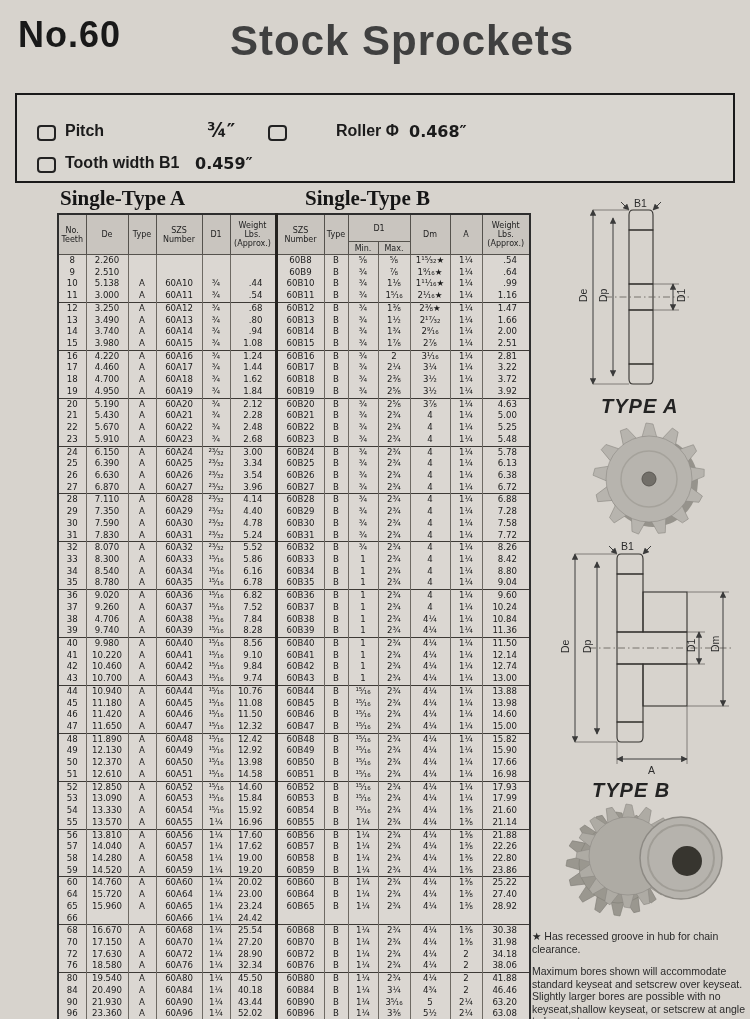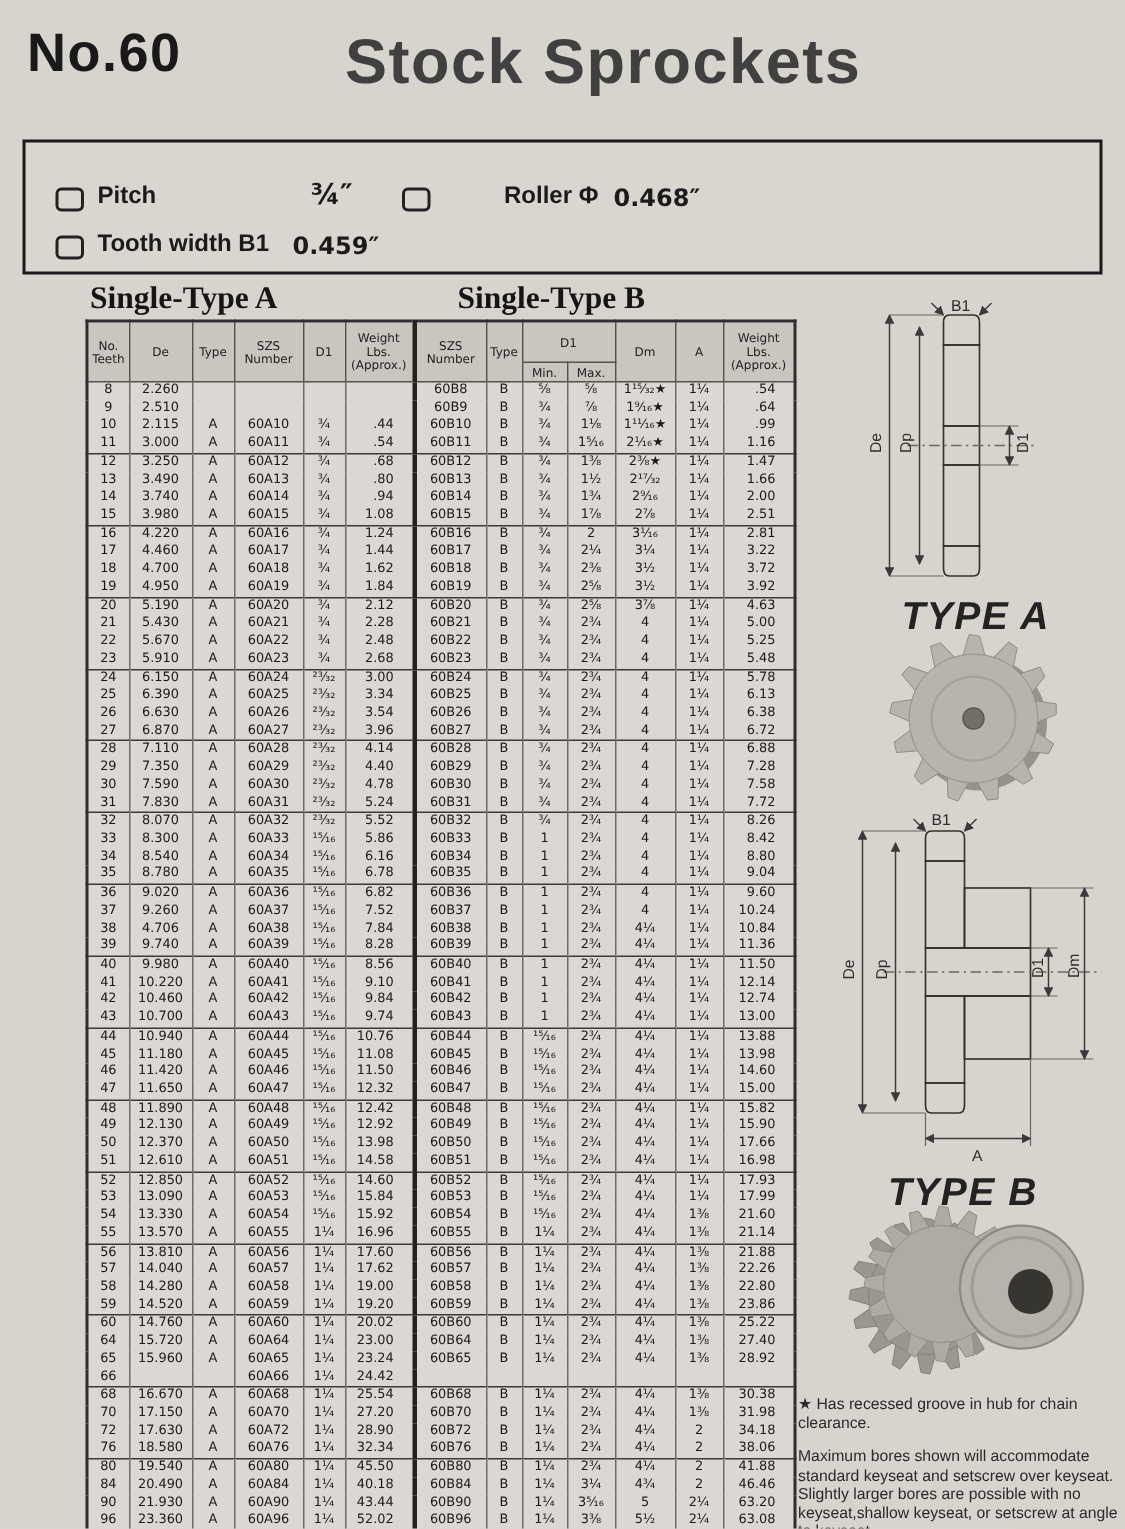--- a/index.html
+++ b/index.html
@@ -33,21 +33,21 @@
     background:#c9c5bf;font-weight:normal;font-size:8px;line-height:9px;
     border:1px solid #55524d;white-space:normal;color:#222;
   }
   #spk-table thead tr:first-child th{height:26px;margin-left:13px;}
   #spk-table thead tr:last-child th{height:12px;}
   #spk-table tbody td{font-size:8.6px;line-height:11.72px;height:11.72px;color:#1a1a1a;}
   #spk-table tbody tr.grp td{border-top:1.6px solid #3d3a36;}
   #spk-table td.bdiv,#spk-table th.bdiv{border-left:3px solid #24221f;}
   #spk-table td.wt{text-align:right;padding-right:12px;}
   
-  .type-caption{font-size:26px;font-weight:bold;font-style:italic;letter-spacing:1px;color:#232323;white-space:nowrap;}
+  .type-caption{font-size:20px;font-weight:bold;font-style:italic;letter-spacing:1px;color:#232323;white-space:nowrap;}
   #caption-a{left:601px;top:395px;}
   #caption-b{left:592px;top:779px;}
   .dim-label{font-size:10.5px;fill:#2c2c2c;font-family:"Liberation Sans",sans-serif;}
   .dimline{stroke:#3c3c3c;stroke-width:1;}
   .edge{stroke:#34322f;stroke-width:1.1;fill:none;}
   .ext{stroke:#6b6862;stroke-width:0.8;}
   
   #footnotes{left:532px;top:930px;width:214px;font-size:10.5px;line-height:12.5px;color:#2a2a2a;}
   #footnote-star{margin:0 0 10px 0;}
   #footnote-bores{margin:0;}
@@ -137,21 +137,21 @@
         <td class="bdiv">60B9</td>
         <td>B</td>
         <td>¾</td>
         <td>⅞</td>
         <td>1⁹⁄₁₆★</td>
         <td>1¼</td>
         <td class="wt">.64</td>
       </tr>
       <tr>
         <td>10</td>
-        <td>2.115</td>
+        <td>5.138</td>
         <td>A</td>
         <td>60A10</td>
         <td>¾</td>
         <td class="wt">.44</td>
         <td class="bdiv">60B10</td>
         <td>B</td>
         <td>¾</td>
         <td>1⅛</td>
         <td>1¹¹⁄₁₆★</td>
         <td>1¼</td>

